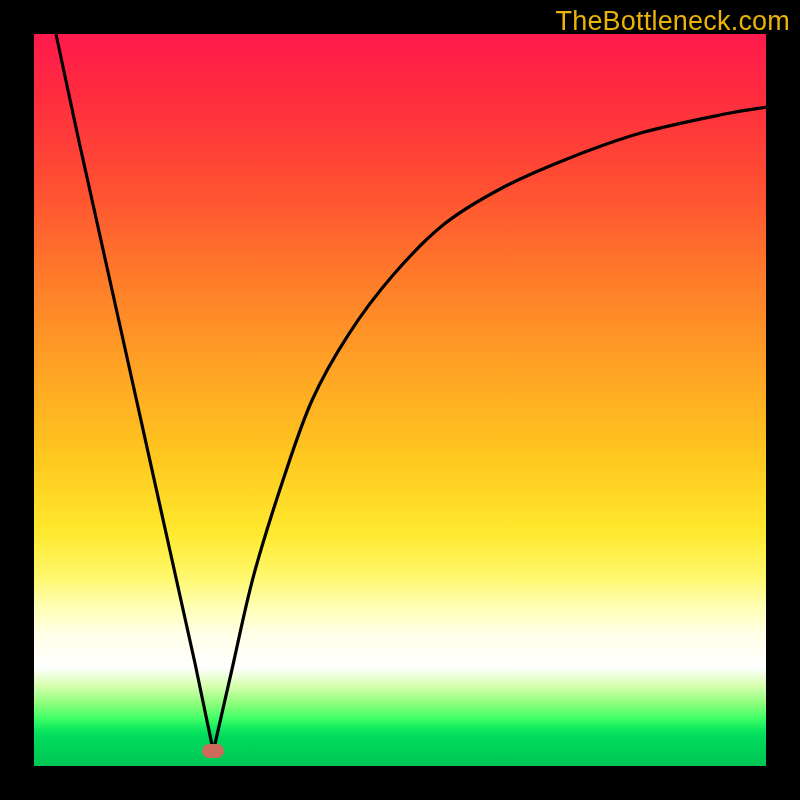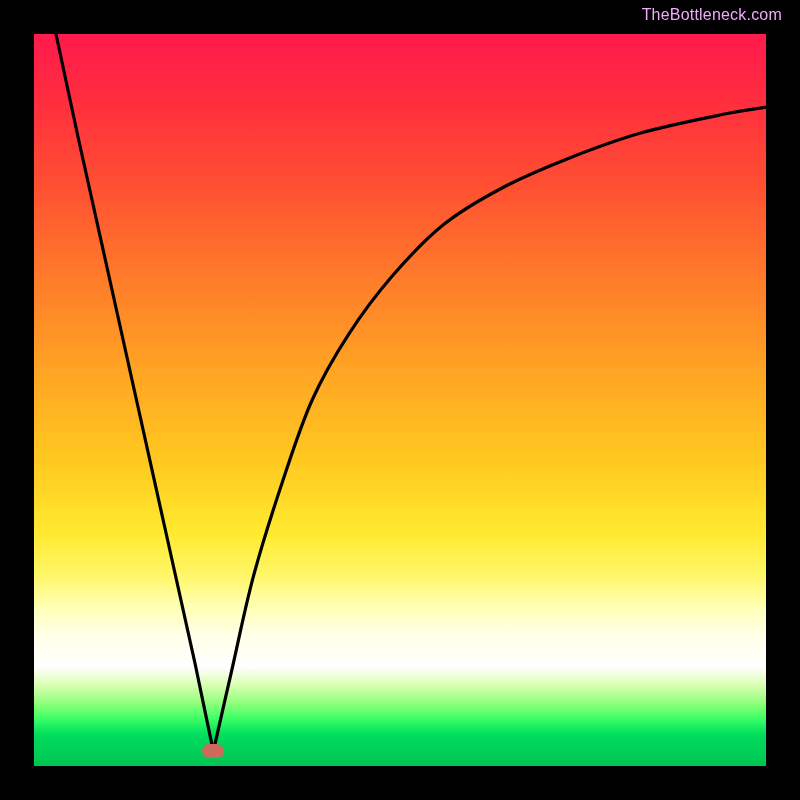--- a/index.html
+++ b/index.html
@@ -43,23 +43,23 @@
       #8cff7a 91.5%,
       #3fff66 93.5%,
       #10e860 95%,
       #00db5c 96%,
       #00c553 100%
     );
   }
   .watermark {
     position: absolute;
     top: 6px;
-    right: 18px;
-    color: #f0abfc;
-    font-size: 16px;
+    right: 10px;
+    color: #eab308;
+    font-size: 27px;
     letter-spacing: 0.2px;
     user-select: none;
   }
   svg.curve {
     position: absolute;
     left: 0;
     top: 0;
     width: 732px;
     height: 732px;
     pointer-events: none;

